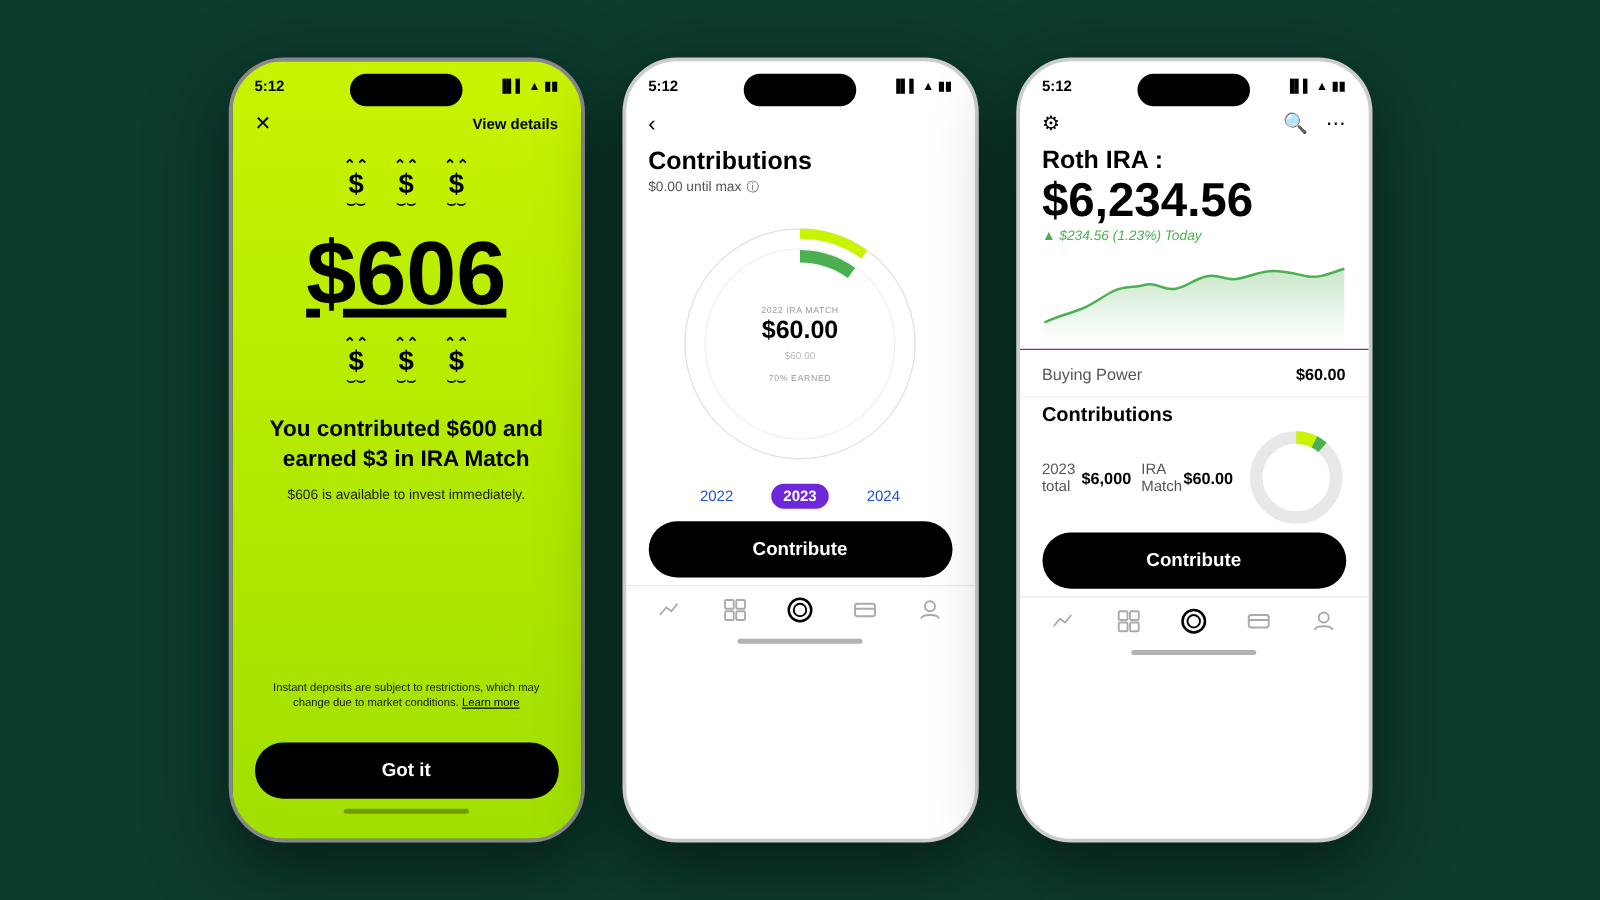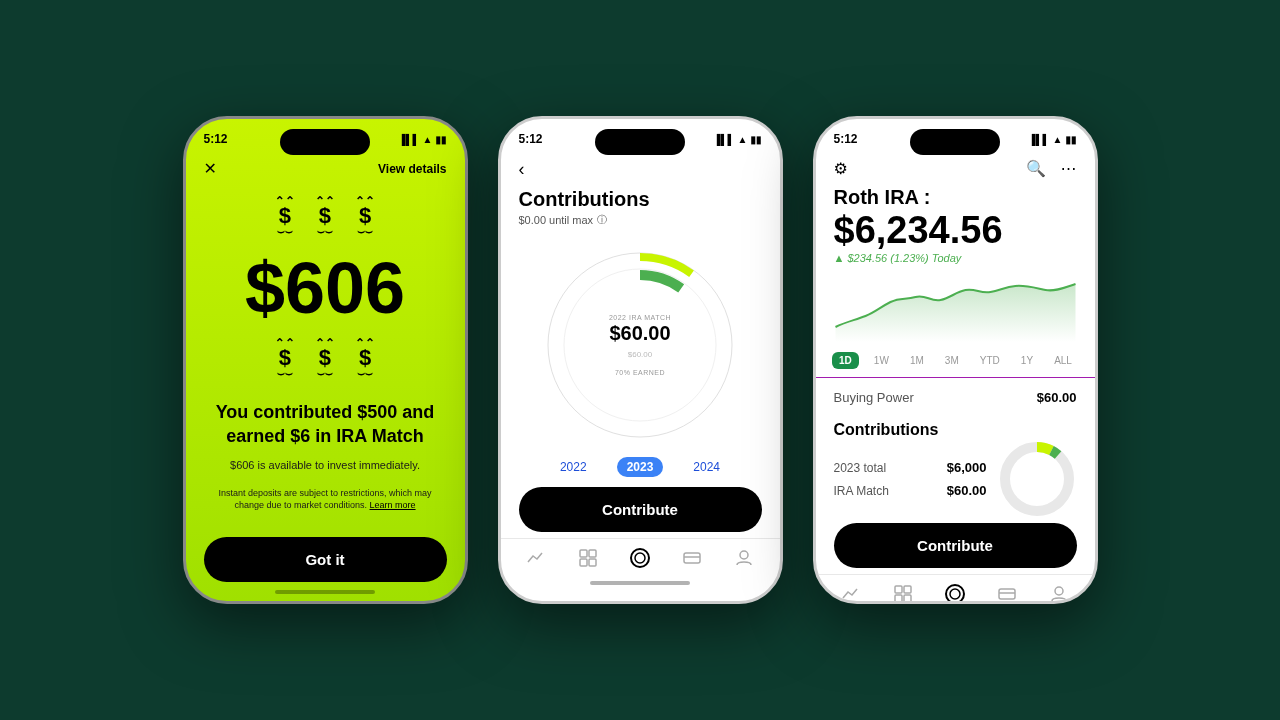--- a/index.html
+++ b/index.html
@@ -11,21 +11,21 @@
       align-items: center;
       justify-content: center;
       gap: 30px;
       font-family: -apple-system, BlinkMacSystemFont, 'Helvetica Neue', sans-serif;
       overflow: hidden;
     }
 
     
     .phone {
       width: 285px;
-      height: 488px;
+      height: 628px;
       border-radius: 44px;
       position: relative;
       display: flex;
       flex-direction: column;
       overflow: hidden;
       box-shadow: 0 20px 60px rgba(0,0,0,0.5);
       justify-content: flex-end;
     }
 
     .phone-green {
@@ -77,20 +77,21 @@
       justify-content: space-between;
       align-items: center;
       padding: 4px 18px 8px;
     }
     .close-btn { font-size: 16px; font-weight: 400; color: #000; cursor: pointer; }
     .view-details { font-size: 12px; font-weight: 600; color: #000; cursor: pointer; }
 
     .phone1-amount-section {
       padding: 10px 16px 0;
       text-align: center;
+      text-decoration: underline;
     }
 
     .big-amount {
       font-size: 72px;
       font-weight: 900;
       color: #000;
       line-height: 1;
       margin: 0 0 4px;
     }
 
@@ -182,21 +183,21 @@
       align-items: center;
       gap: 30px;
       padding: 8px 0 10px;
     }
     .year-item {
       font-size: 12px;
       color: #1d4ed8;
       cursor: pointer;
     }
     .year-item.active {
-      background: #3b82f6;
+      background: #6d28d9;
       color: #fff;
       border-radius: 12px;
       padding: 3px 10px;
       font-weight: 600;
     }
 
     .contribute-btn {
       background: #000;
       color: #fff;
       border: none;
@@ -297,21 +298,21 @@
       justify-content: space-between;
       align-items: center;
     }
     .contributions-title { font-size: 16px; font-weight: 700; color: #000; }
 
     .contributions-data {
       display: flex;
       justify-content: space-between;
       align-items: center;
     }
-    .contributions-items { display: flex; flex-direction: column; gap: 8px; flex: 1; }
+    .contributions-items { display: flex; flex-direction: row; gap: 8px; flex: 1; }
     .contrib-row { display: flex; justify-content: space-between; align-items: center; }
     .contrib-label { font-size: 12px; color: #555; }
     .contrib-value { font-size: 13px; font-weight: 600; color: #000; }
 
     
     .small-donut {
       width: 80px;
       height: 80px;
       margin-left: 10px;
     }
@@ -396,21 +397,21 @@
         </div>
         <div class="deco-dollar">
           <span class="deco-top-tick">⌃⌃</span>
           <span class="deco-main">$</span>
           <span class="deco-bottom-tick">⌣⌣</span>
         </div>
       </div>
     </div>
 
     <div class="phone1-description">
-      <div class="main-text">You contributed $500 and earned $6 in IRA Match</div>
+      <div class="main-text">You contributed $600 and earned $3 in IRA Match</div>
       <div class="sub-text">$606 is available to invest immediately.</div>
     </div>
 
     <div class="phone1-footer">
       <div class="phone1-disclaimer">
         <span>Instant deposits are subject to restrictions, which may change due to market conditions.</span>
         <a href="#">Learn more</a>
       </div>
       <button class="got-it-btn">Got it</button>
       <div class="home-indicator"></div>
@@ -542,29 +543,20 @@
           <linearGradient id="sparkGrad" x1="0" y1="0" x2="0" y2="1">
             <stop offset="0%" stop-color="#4caf50" stop-opacity="0.3"></stop>
             <stop offset="100%" stop-color="#4caf50" stop-opacity="0"></stop>
           </linearGradient>
         </defs>
         <path d="M0,55 C10,50 20,48 30,44 C40,40 45,35 55,30 C65,25 70,28 80,25 C90,22 95,30 105,28 C115,26 120,20 130,18 C140,16 145,22 155,20 C165,18 170,15 180,14 C190,13 200,16 210,18 C220,20 230,15 240,12" fill="none" stroke="#4caf50" stroke-width="2"></path>
         <path d="M0,55 C10,50 20,48 30,44 C40,40 45,35 55,30 C65,25 70,28 80,25 C90,22 95,30 105,28 C115,26 120,20 130,18 C140,16 145,22 155,20 C165,18 170,15 180,14 C190,13 200,16 210,18 C220,20 230,15 240,12 L240,70 L0,70 Z" fill="url(#sparkGrad)"></path>
       </svg>
     </div>
 
-    <div class="time-range">
-      <span class="time-btn active">1D</span>
-      <span class="time-btn">1W</span>
-      <span class="time-btn">1M</span>
-      <span class="time-btn">3M</span>
-      <span class="time-btn">YTD</span>
-      <span class="time-btn">1Y</span>
-      <span class="time-btn">ALL</span>
-    </div>
 
     <div class="phone3-stats">
       <div class="stat-row">
         <span class="stat-label">Buying Power</span>
         <span class="stat-value">$60.00</span>
       </div>
     </div>
     <div class="stat-divider"></div>
 
     <div class="contributions-section">

